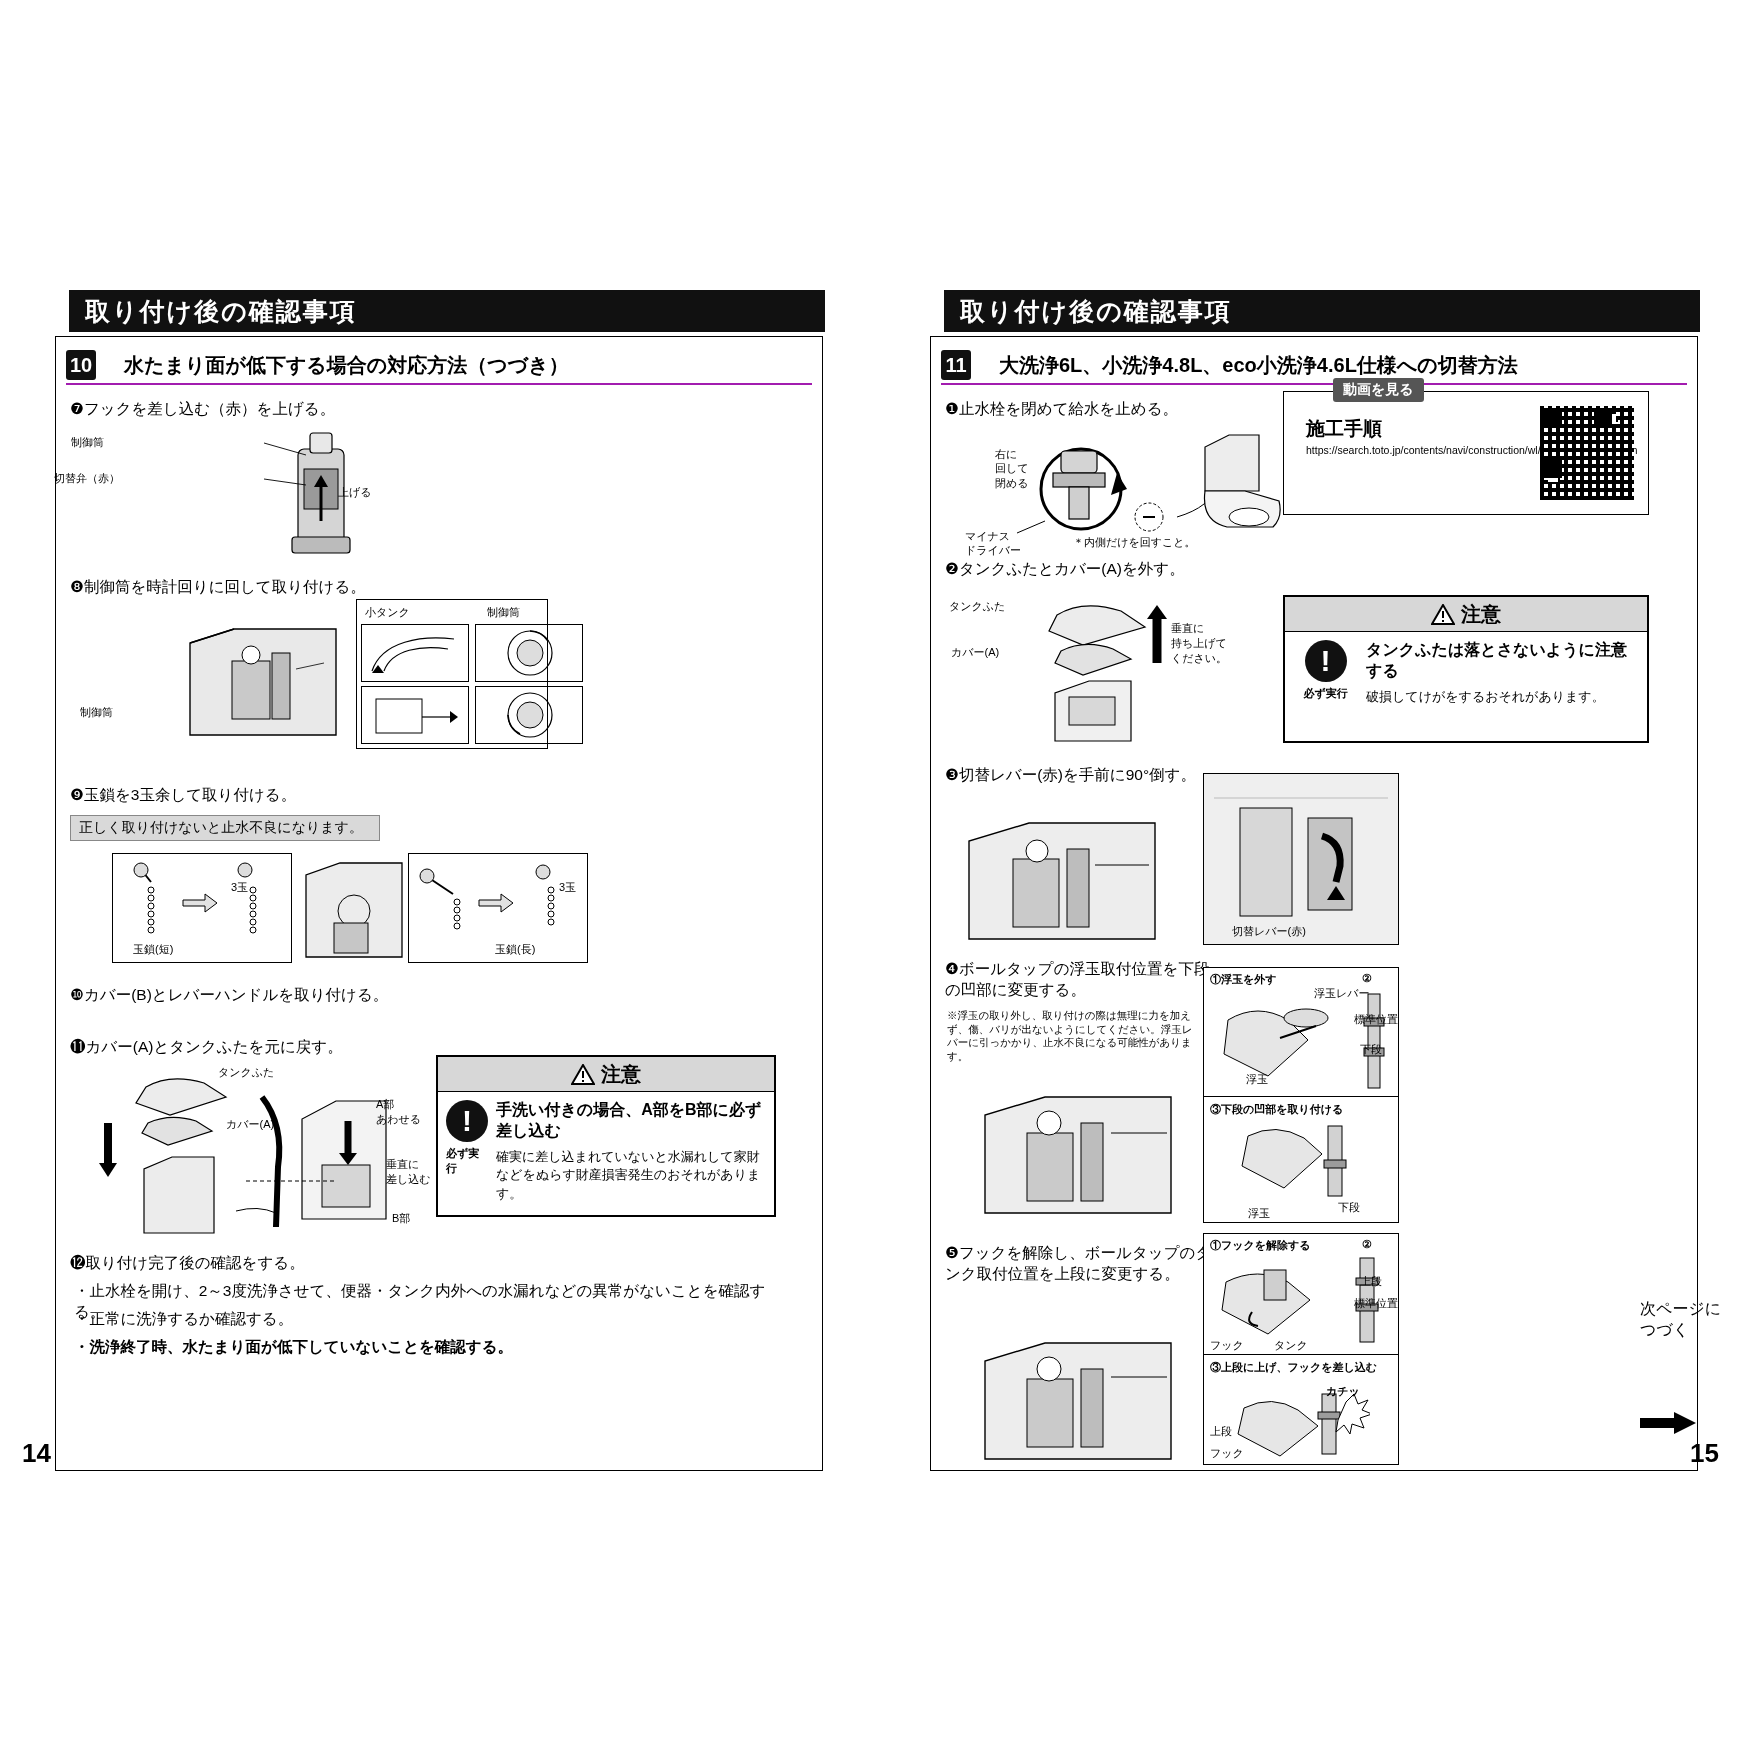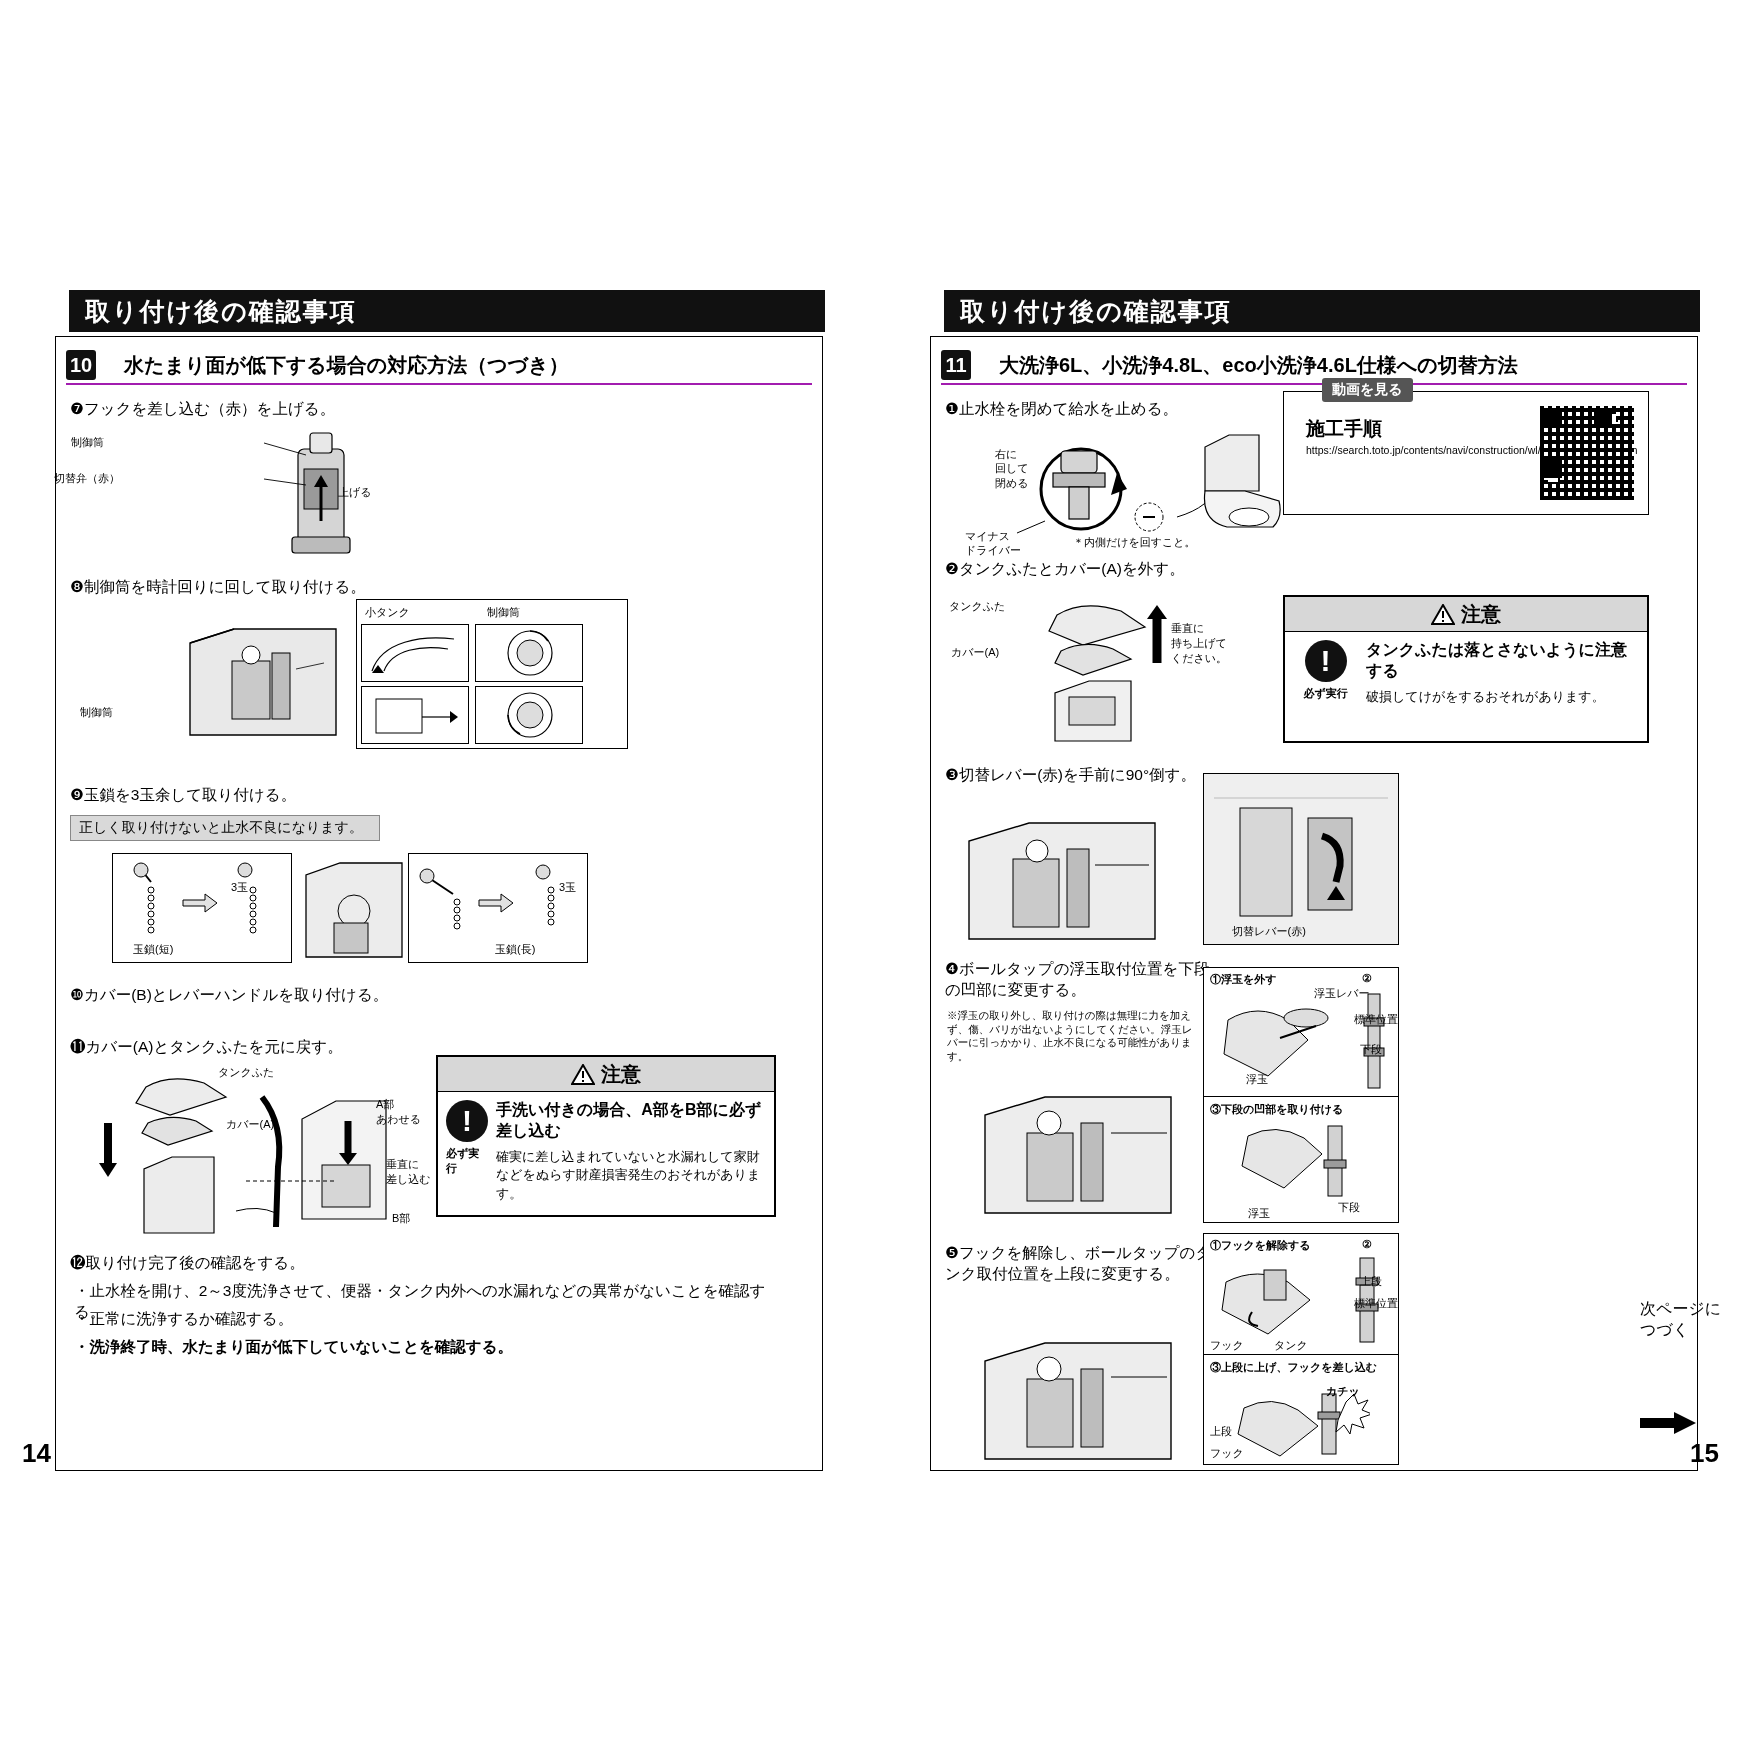--- a/index.html
+++ b/index.html
@@ -109,21 +109,21 @@
         </svg>
         <div class="lbl" style="left:-135px;top:10px;">制御筒</div>
         <div class="lbl" style="left:-152px;top:46px;">切替弁（赤）</div>
         <div class="lbl" style="left:132px;top:60px;">上げる</div>
       </div>
 
       <div class="step" style="left:14px;top:240px;">
         <span>❽</span><span>制御筒を時計回りに回して取り付ける。</span>
       </div>
 
-      <div class="figbox" style="left:300px;top:262px;width:272px;height:150px;">
+      <div class="figbox" style="left:300px;top:262px;width:192px;height:150px;">
         <div class="figsub" style="left:4px;top:24px;width:108px;height:58px;">
           <svg width="106" height="56" viewBox="0 0 106 56">
               <path d="M10 46 C20 16 60 10 92 14" stroke="#000" fill="none" stroke-width="1.2"></path>
               <path d="M22 46 C30 24 60 20 86 24" stroke="#000" fill="none" stroke-width="1.2"></path>
               <path d="M16 40 l-6 8 h12 z" fill="#000"></path>
             </svg>
         </div>
         <div class="figsub" style="left:118px;top:24px;width:108px;height:58px;">
           <svg width="106" height="56" viewBox="0 0 106 56">
               <circle cx="54" cy="28" r="22" fill="none" stroke="#000" stroke-width="1.2"></circle>
@@ -303,21 +303,21 @@
       <div class="sec-head">
         <div class="sec-num">11</div>
         <div class="sec-title">大洗浄6L、小洗浄4.8L、eco小洗浄4.6L仕様への切替方法</div>
       </div>
 
       <div class="step" style="left:14px;top:62px;">
         <span>❶</span><span>止水栓を閉めて給水を止める。</span>
       </div>
 
       <div class="videobox" style="left:352px;top:54px;width:366px;height:124px;">
-        <div class="videotag" style="left:38px;top:-14px;">動画を見る</div>
+        <div class="videotag" style="left:49px;top:-14px;">動画を見る</div>
         <div style="position:absolute;left:22px;top:24px;font-size:19px;font-weight:bold;">施工手順</div>
         <div class="tiny" style="position:absolute;left:22px;top:52px;width:210px;">https://search.toto.jp/contents/navi/construction/wl/move/senjyou_6.htm</div>
         <div class="qr" style="left:256px;top:14px;width:94px;height:94px;"></div>
       </div>
 
       <div style="position:absolute;left:22px;top:88px;width:330px;height:132px;">
         <svg width="330" height="132" viewBox="0 0 330 132">
           <circle cx="128" cy="64" r="40" fill="none" stroke="#000" stroke-width="3"></circle>
           <path d="M164 48 l10 16 -16 6 z" fill="#000"></path>
           <rect x="108" y="26" width="36" height="22" rx="4" fill="#d4d4d4" stroke="#000" stroke-width="1.2"></rect>

